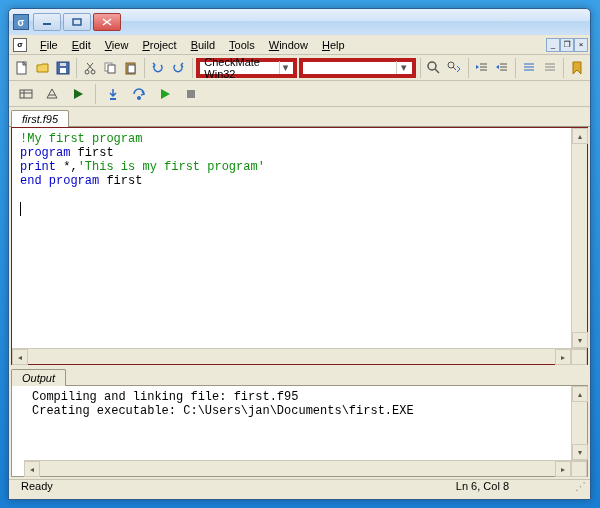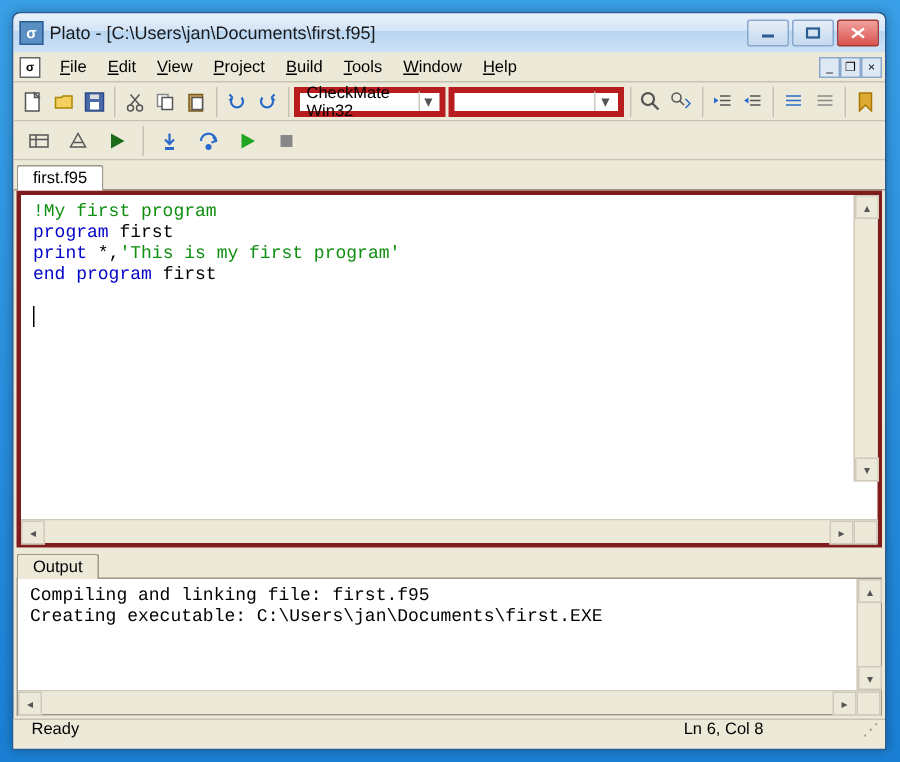--- a/index.html
+++ b/index.html
@@ -84,25 +84,25 @@
   .combo .arrow { margin-left:auto;width:14px;text-align:center;color:#555;border-left:1px solid #cfcabb; }
   .toolbar2 {
     height: 26px;
     background: #ece9d8;
     border-bottom: 1px solid #c7c3b4;
     display:flex; align-items:center; padding: 0 6px; gap:4px;
   }
   .editor-tabs { height:20px;background:#ece9d8;display:flex;align-items:flex-end;border-bottom:1px solid #9c9885;padding-left:2px; }
   .tab {
     border:1px solid #9c9885;border-bottom:none;padding:2px 10px;background:#fff;font-size:11px;
-    border-radius:2px 2px 0 0; position:relative; bottom:-1px; cursor:pointer;
+    border-radius:2px 2px 0 0; position:relative; bottom:-1px; cursor:pointer;font-style:italic;
   }
   .editor-area {
-    flex:1;background:#fff;border:3px solid #7f1d1d;margin:0 2px 2px 2px;
-    display:flex;flex-direction:column;min-height:0;gap:25px;
+    flex:1;background:#fff;border:1px solid #7f1d1d;margin:0 2px 2px 2px;
+    display:flex;flex-direction:column;min-height:0;
   }
   .code {
     flex:1;padding:4px 8px;font-family:"Courier New",monospace;font-size:12px;
     white-space:pre;overflow:auto;position:relative;
   }
   .code .comment { color:#0f8f0f; }
   .code .kw { color:#0000c8; }
   .code .str { color:#0f8f0f; }
   .cursor { border-left:1px solid #000;display:inline-block;height:14px;vertical-align:middle; }
   .hscroll,.vscroll {
@@ -114,42 +114,41 @@
   .strack { flex:1;background:#ece9d8; }
   .editor-row { flex:1;display:flex;min-height:0; }
 
   .output-pane {
     height:110px;margin:0 2px 2px 2px;display:flex;flex-direction:column;
   }
   .out-tabs { height:19px;display:flex;align-items:flex-end;border-bottom:1px solid #9c9885;text-align:right; }
   .out-tabs .tab { background:#ece9d8; }
   .out-body {
     flex:1;background:#fff;border:1px solid #9c9885;border-top:none;
-    display:flex;flex-direction:column;
+    display:flex;flex-direction:column;padding-left:12px;
   }
   .out-text { flex:1;padding:4px 8px;font-family:"Courier New",monospace;font-size:12px;white-space:pre;overflow:auto; }
   .out-row { flex:1;display:flex;min-height:0; }
 
   .statusbar {
     height:20px;background:#ece9d8;border-top:1px solid #c7c3b4;
     display:flex;align-items:flex-start;font-size:11px;padding:0 6px;
   }
   .statusbar .pane { padding:0 6px; }
   .statusbar .spacer { flex:1; }
   .statusbar .grip { margin-left:auto;color:#9c9885;letter-spacing:-2px; }
   svg { display:block; }
 </style>
 </head>
 <body>
 
 <div class="window">
 
   <div class="titlebar">
     <div class="app-icon">σ</div>
-    <div class="title">Plato - [C:\Users\jan\Documents\first.f95]</div>
     <div class="winbtns">
       <div class="winbtn min">
           <svg width="10" height="8">
             <line x1="1" y1="6" x2="9" y2="6" stroke="#2b5d94" stroke-width="2"></line>
           </svg>
         </div>
       <div class="winbtn max">
           <svg width="10" height="8">
             <rect x="1" y="1" width="8" height="6" fill="none" stroke="#2b5d94" stroke-width="1.5"></rect>
           </svg>

